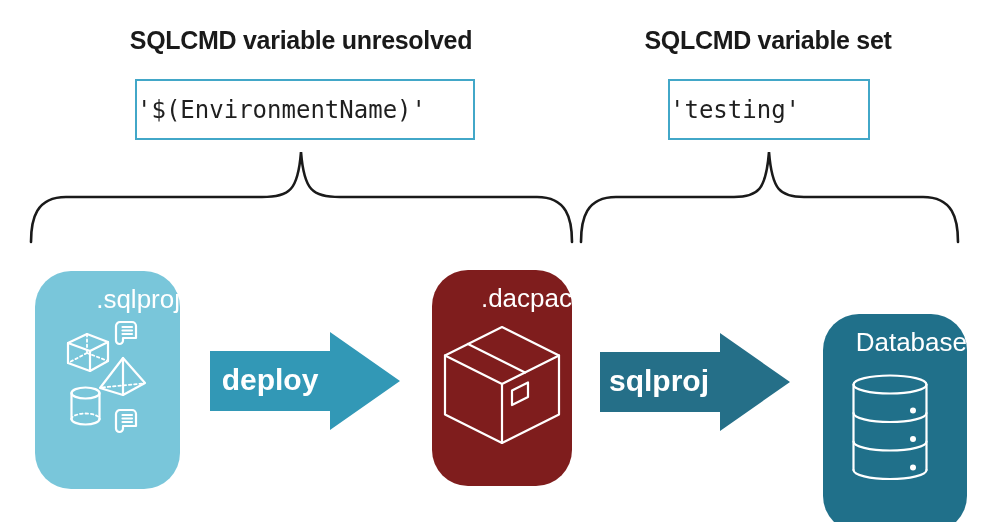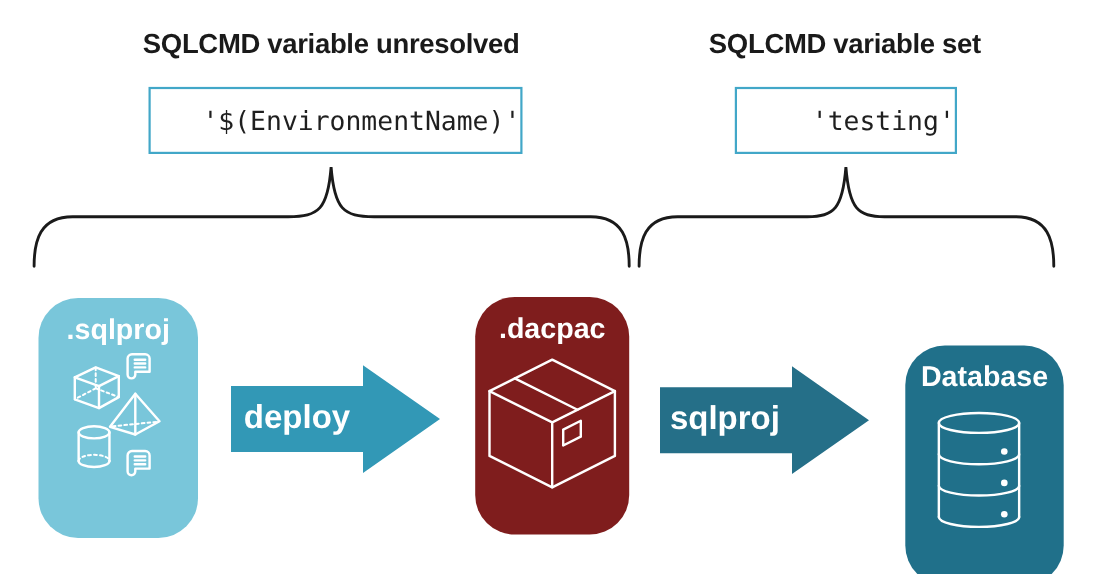--- a/index.html
+++ b/index.html
@@ -9,37 +9,37 @@
   }
   .heading {
     position:absolute; top:26px; font-size:25px; font-weight:700;
     color:#1a1a1a; text-align:center; letter-spacing:-0.3px;
   }
   #h-left  { left:116px; width:370px; }
   #h-right { left:583px; width:370px; }
   .codebox {
     position:absolute; top:79px; height:61px; box-sizing:border-box;
     border:2px solid #42a7c8; background:#ffffff;
-    display:flex; align-items:center; justify-content:flex-end;
+    display:flex; align-items:center; justify-content:flex-start;
   }
   #code-left  { left:135px; width:340px; }
   #code-right { left:668px; width:202px; }
   .codebox code {
     font-family:"DejaVu Sans Mono", monospace; font-size:24px; color:#1f1f1f;
   }
   .overlay { position:absolute; left:0; top:0; pointer-events:none; }
   .brace { fill:none; stroke:#1a1a1a; stroke-width:2.6; stroke-linecap:round; }
   .node {
     position:absolute; top:271px; width:145px; height:218px;
     border-radius:36px; color:#ffffff;
   }
   #node-sqlproj  { left:35px; }
   #node-dacpac   { left:432px; top:270px; width:140px; height:216px; }
   #node-database { left:823px; top:270px; width:144px; }
-  .node-label { text-align:center; padding-top:13px; font-size:26px; font-weight:700; }
+  .node-label { text-align:right; padding-top:13px; font-size:26px; font-weight:400; }
   .node-icon { position:absolute; }
   #icon-sqlproj  { left:29px; top:49px; }
   #icon-dacpac   { left:10px; top:54px; }
   #icon-database { left:28px; top:59px; }
   .ic { fill:none; stroke:#ffffff; stroke-width:2.2; stroke-linejoin:round; stroke-linecap:round; }
   .dash { stroke-dasharray:2.5 2.8; stroke-width:1.8; }
   .dot { fill:#ffffff; stroke:none; }
   .arrow-svg { position:absolute; }
   #arrow-build  { left:208px; top:330px; }
   #arrow-deploy { left:598px; top:331px; }

